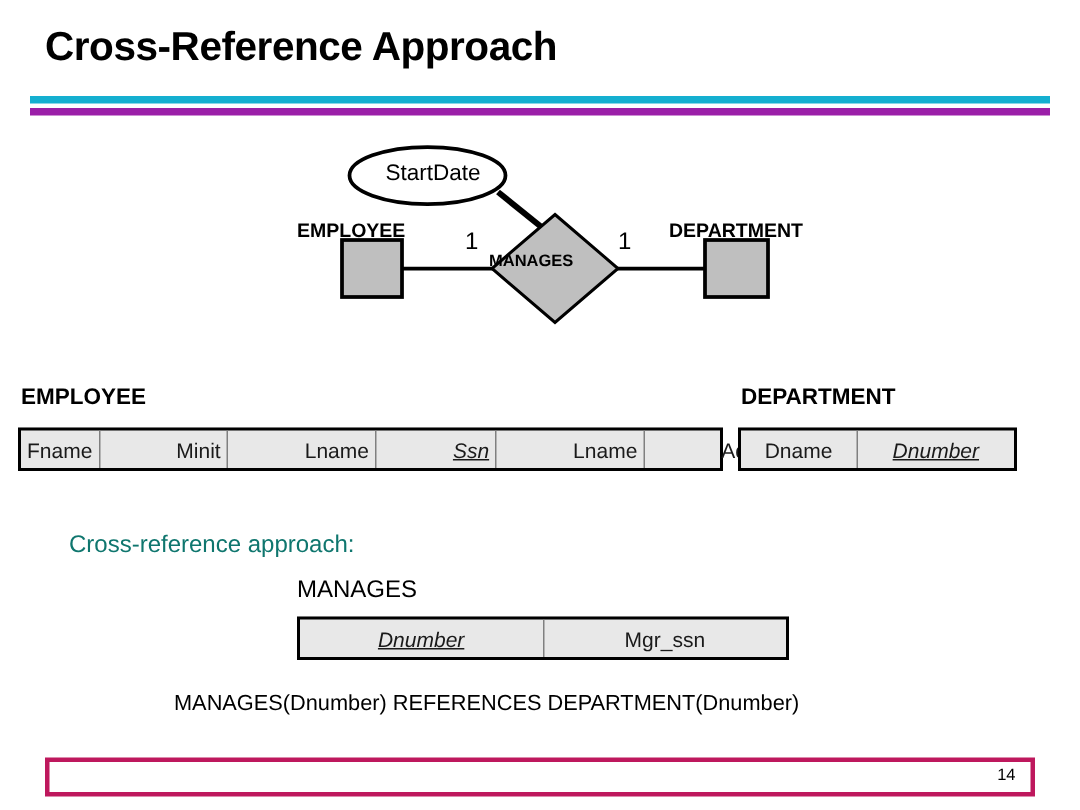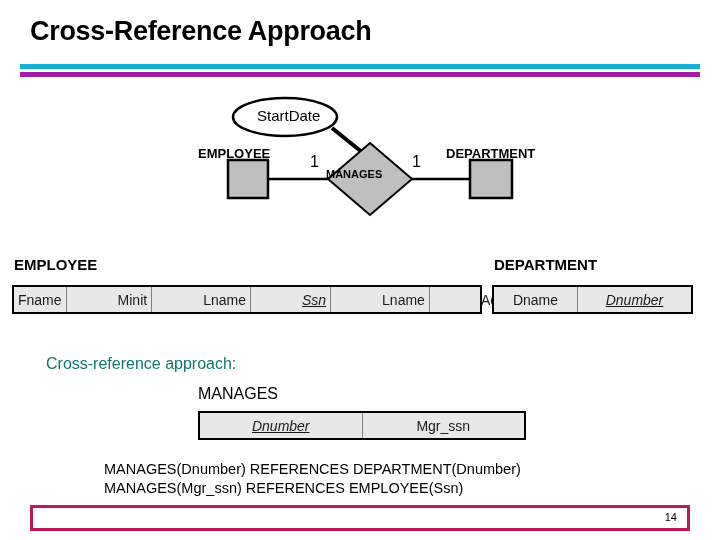--- a/index.html
+++ b/index.html
@@ -91,21 +91,21 @@
   #employee-attr-table {
     left: 12px;
     top: 285px;
     width: 470px;
     height: 29px;
     gap: 47px;
   }
   #department-attr-table {
     left: 492px;
     top: 285px;
-    width: 201px;
+    width: 186px;
     height: 29px;
   }
   #manages-attr-table {
     left: 198px;
     top: 411px;
     width: 328px;
     height: 29px;
   }
 
   
@@ -122,21 +122,21 @@
     position: absolute;
     left: 198px;
     top: 385px;
     font-size: 16px;
     white-space: nowrap;
   }
 
   
   #fk-constraints {
     position: absolute;
-    left: 104px;
+    left: 116px;
     top: 460px;
     font-size: 14.5px;
     line-height: 19px;
     white-space: nowrap;
   }
 
   
   #footer-box {
     position: absolute;
     left: 30px;
@@ -241,18 +241,17 @@
     <div class="attr-cell pk" style="flex: 7 0 0px;">
       <span>Dnumber</span>
     </div>
     <div class="attr-cell" style="flex: 7 0 0px;">
       <span>Mgr_ssn</span>
     </div>
   </div>
 
 <div id="fk-constraints">
   <div>MANAGES(Dnumber) REFERENCES DEPARTMENT(Dnumber)</div>
-  <div>MANAGES(Mgr_ssn) REFERENCES EMPLOYEE(Ssn)</div>
 </div>
 
 <div id="footer-box">
   <div id="page-number">14</div>
 </div>
 
 </body></html>

